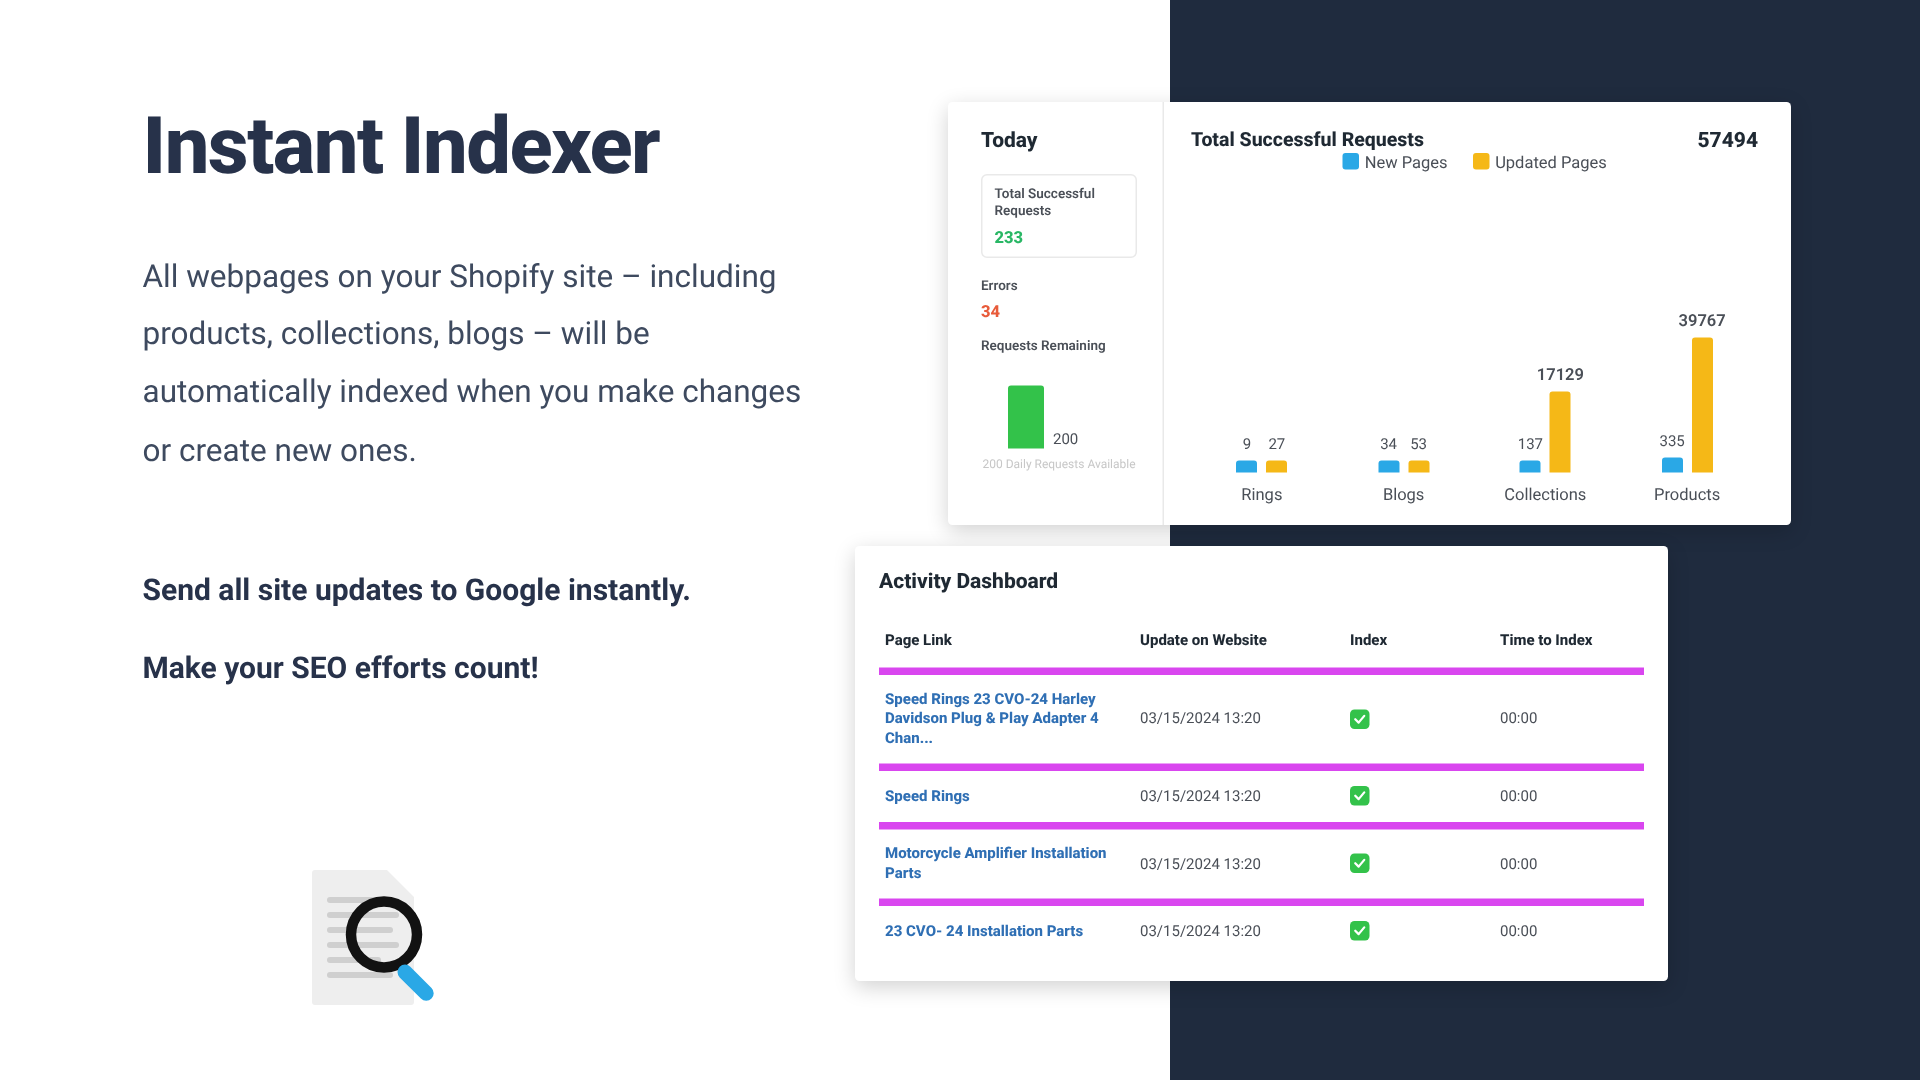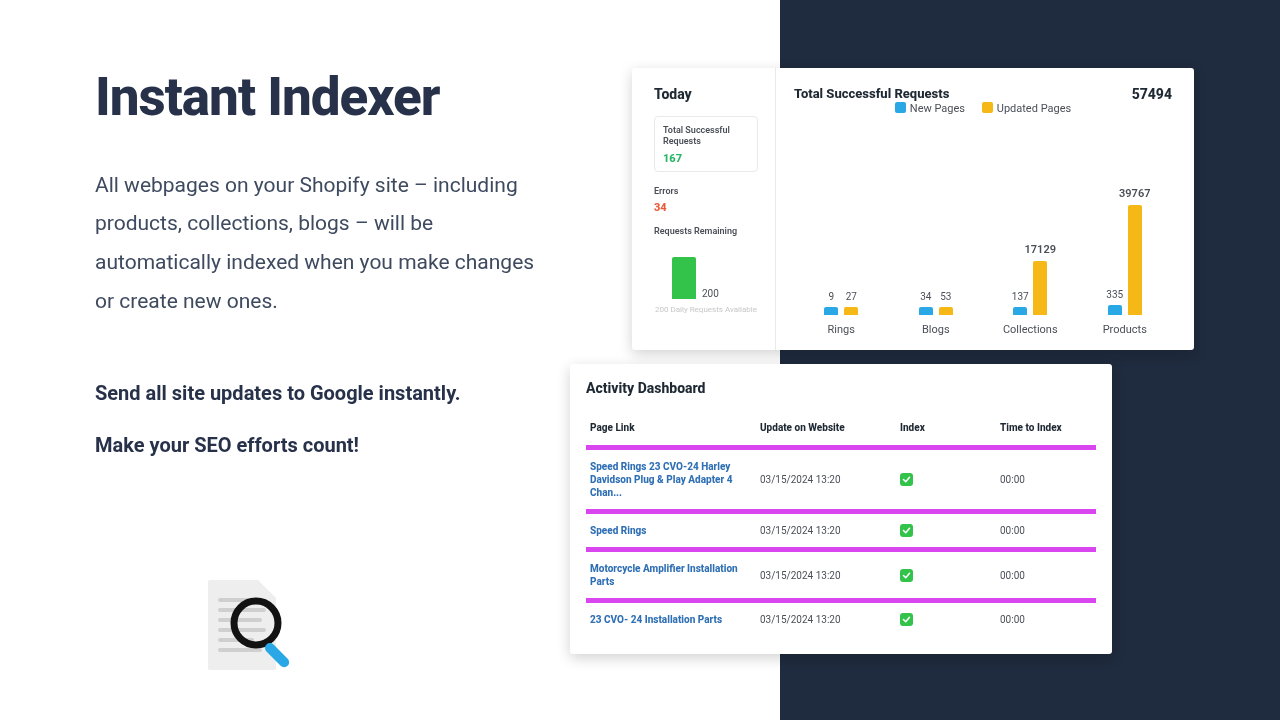--- a/index.html
+++ b/index.html
@@ -95,21 +95,21 @@
     </svg>
   </div>
 
   <div class="card top-card">
     <div class="stats-col">
       <div class="vdiv"></div>
       <h4>Today</h4>
 
       <div class="stat-box">
         <div class="stat-label">Total Successful Requests</div>
-        <div class="stat-val green">167</div>
+        <div class="stat-val green">233</div>
       </div>
 
       <div class="stat-plain">
         <div class="stat-label">Errors</div>
         <div class="stat-val red">34</div>
       </div>
 
       <div class="req-rem">
         <div class="stat-label">Requests Remaining</div>
         <div class="bar-area">
@@ -161,21 +161,21 @@
                 <div class="bval big" style="">17129</div>
               </div>
             </div>
             <div class="cat">Collections</div>
           </div>
           <div class="cgroup">
             <div class="bars">
               <div class="bar bar-blue" style="height: 10px;">
                 <div class="bval">335</div>
               </div>
-              <div class="bar bar-orange" style="height: 110px; padding-left: 12px;">
+              <div class="bar bar-orange" style="height: 90px; padding-left: 12px;">
                 <div class="bval big" style="">39767</div>
               </div>
             </div>
             <div class="cat">Products</div>
           </div>
         </div>
     </div>
   </div>
 
   <div class="card act-card">

